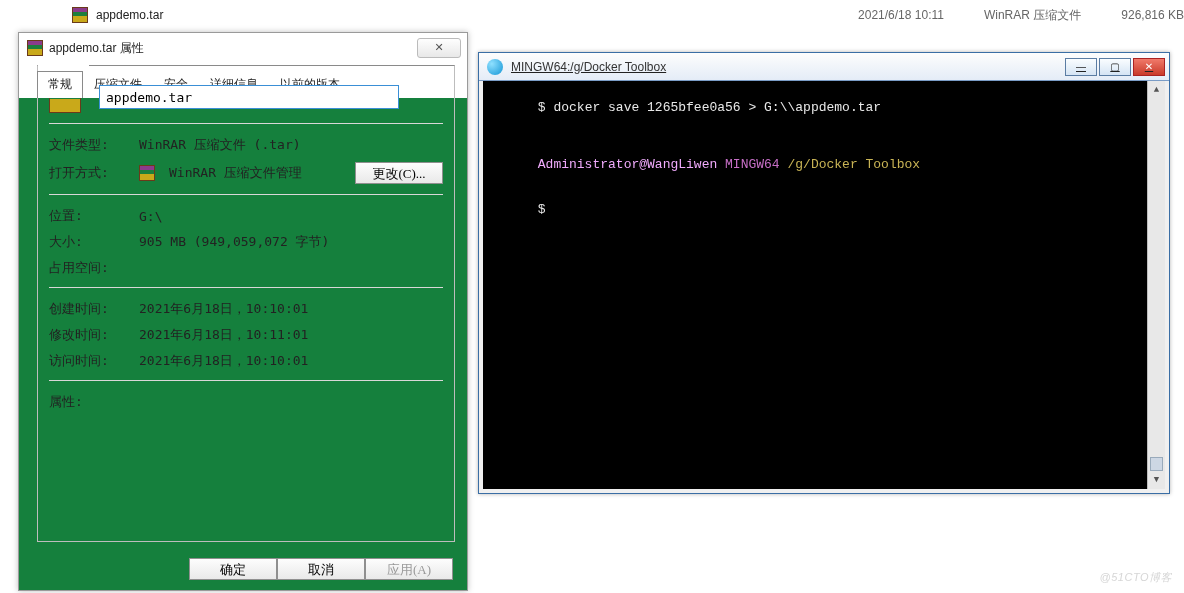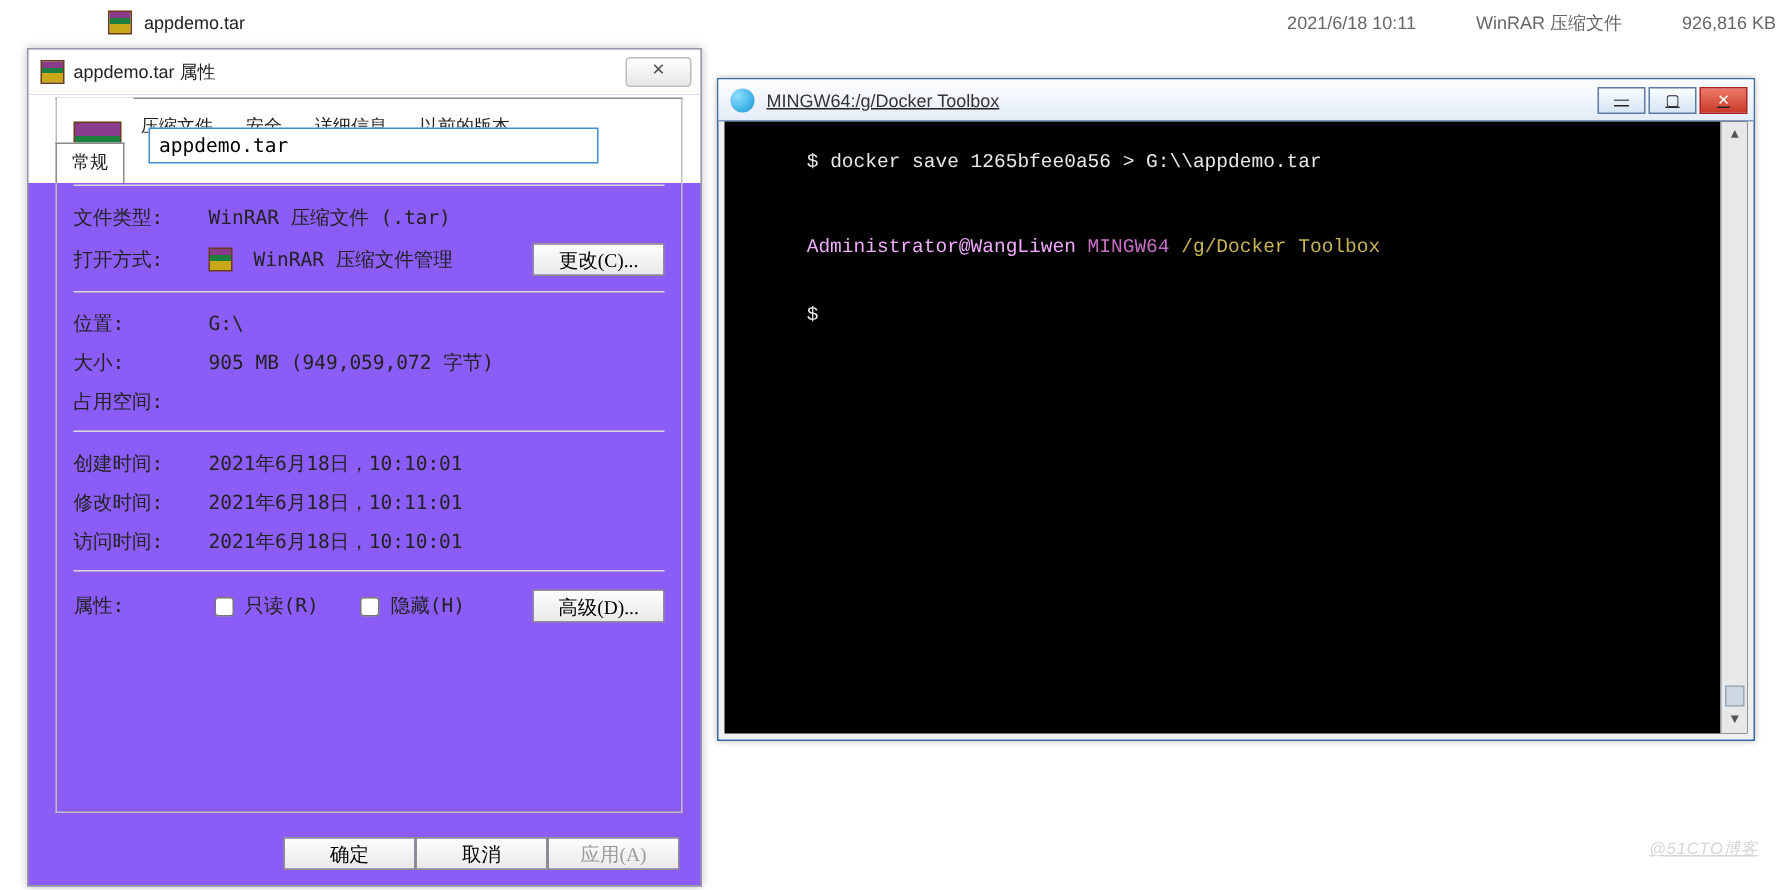--- a/index.html
+++ b/index.html
@@ -37,21 +37,21 @@
   }
   .file-name { flex: 1 1 auto; }
   .file-meta { color: #666; margin-left: 40px; white-space: nowrap; }
 
   
   .prop-dialog {
     position: absolute;
     top: 32px; left: 18px;
     width: 450px;
     height: 559px;
-    background: #8b5cf6;
+    background: #15803d;
     border: 1px solid #9a9a9a;
     box-shadow: 0 0 6px rgba(0,0,0,.25);
   }
   .prop-title {
     height: 30px;
     display: flex;
     align-items: center;
     padding: 0 6px 0 8px;
     background: #fff;
   }
@@ -79,21 +79,20 @@
     border: 1px solid transparent;
     border-bottom: none;
     position: relative;
     font-size: 12px;
     color: #222;
   }
   .tab.active {
     border-color: #8a8a8a;
     background: #fff;
     z-index: 2;
-    margin-top: 24px;
   }
   .tab-box {
     position: absolute;
     left: 18px; right: 12px; top: 32px; bottom: 48px;
     border: 1px solid #bdbdbd;
     border-top: 1px solid #8a8a8a;
   }
   .tab-box::before{
     content:"";
     position:absolute;
@@ -216,24 +215,23 @@
   }
   .scroll-track { flex:1; }
 
   .term-line { white-space: pre; }
   .c-green  { color:#f0abfc; }
   .c-purple { color:#c76fc7; }
   .c-yellow { color:#c9b455; }
   .c-white  { color:#e8e8e8; }
 
   .watermark {
-    position:absolute; right:12px; bottom:20px;
+    position:absolute; right:12px; bottom:8px;
     color:#d6d6d6; font-size:11px; letter-spacing:.5px;
     font-style: italic;
-    text-decoration: underline;
   }
 </style>
 </head>
 <body>
 
 <div class="file-row">
   <span class="rar-icon">
       <span class="stack"></span>
     </span>
   <span class="file-name">appdemo.tar</span>
@@ -307,31 +305,20 @@
       <span class="row-value">2021年6月18日，10:11:01</span>
     </div>
     <div class="row">
       <span class="row-label">访问时间:</span>
       <span class="row-value">2021年6月18日，10:10:01</span>
     </div>
     <hr class="hr">
 
     <div class="row">
       <span class="row-label">属性:</span>
-      <span class="row-value">
-        <label class="chk">
-          <input type="checkbox" style="">
-          <span>只读(R)</span>
-        </label>
-        <label class="chk">
-          <input type="checkbox" style="">
-          <span>隐藏(H)</span>
-        </label>
-        <button class="btn" style="margin-left:auto">高级(D)...</button>
-      </span>
     </div>
   </div>
 
   <div class="dlg-buttons">
     <button class="btn">确定</button>
     <button class="btn">取消</button>
     <button class="btn disabled">应用(A)</button>
   </div>
 </div>
 

